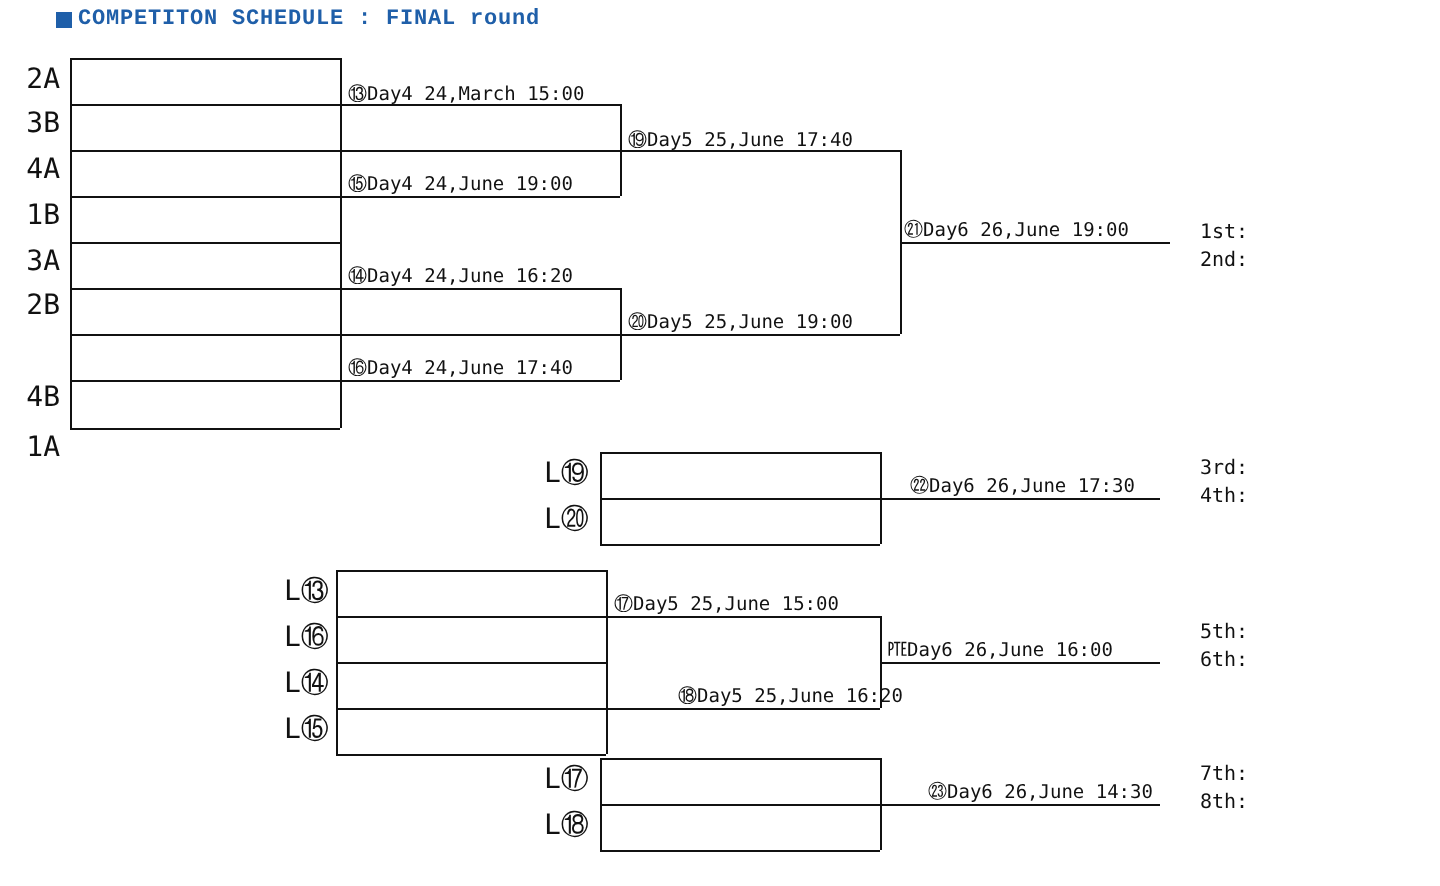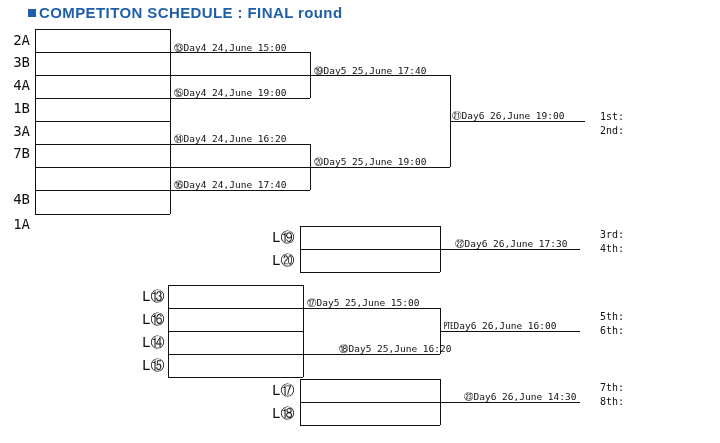--- a/index.html
+++ b/index.html
@@ -29,24 +29,24 @@
     white-space: nowrap;
   }
   #title-bullet {
     width: 8px;
     height: 8px;
     background: #1f5fa9;
     display: inline-block;
   }
   #title-text {
     color: #1f5fa9;
-    font-size: 15px;
+    font-size: 11px;
     font-weight: bold;
     letter-spacing: 0.4px;
-    font-family: Liberation Sans, sans-serif;
+    font-family: Liberation Mono, monospace;
   }
 
   
   .hline {
     position: absolute;
     height: 0;
     border-top: 1px solid #111111;
   }
   .vline {
     position: absolute;
@@ -87,21 +87,21 @@
   <div id="title-bar">
     <span id="title-bullet" style="background: rgb(31, 95, 169);"></span>
     <span id="title-text" style="color: rgb(31, 95, 169);">COMPETITON SCHEDULE : FINAL round</span>
   </div>
 
   <div class="seed" style="left:12px; top:35px; width:18px;">2A</div>
   <div class="seed" style="left:12px; top:57px; width:18px;">3B</div>
   <div class="seed" style="left:12px; top:80px; width:18px;">4A</div>
   <div class="seed" style="left:12px; top:103px; width:18px;">1B</div>
   <div class="seed" style="left:12px; top:126px; width:18px;">3A</div>
-  <div class="seed" style="left:12px; top:148px; width:18px;">7B</div>
+  <div class="seed" style="left:12px; top:148px; width:18px;">2B</div>
   <div class="seed" style="left:12px; top:171px; width:18px;margin-top:48px;">1A</div>
   <div class="seed" style="left:12px; top:194px; width:18px;">4B</div>
 
   <div class="vline" style="left:35px; top:29px; height:186px;"></div>
 
   <div class="hline" style="left:35px; top:29px;  width:135px;"></div>
   <div class="hline" style="left:35px; top:52px;  width:135px;"></div>
   <div class="hline" style="left:35px; top:75px;  width:135px;"></div>
   <div class="hline" style="left:35px; top:98px;  width:135px;"></div>
   <div class="hline" style="left:35px; top:121px; width:135px;"></div>
@@ -123,21 +123,21 @@
   <div class="hline" style="left:170px; top:144px; width:140px;"></div>
   <div class="hline" style="left:170px; top:167px; width:140px;"></div>
   <div class="hline" style="left:170px; top:190px; width:140px;"></div>
   <div class="vline" style="left:310px; top:144px; height:46px;"></div>
 
   <div class="hline" style="left:310px; top:75px;  width:140px;"></div>
   <div class="hline" style="left:310px; top:167px; width:140px;"></div>
   <div class="vline" style="left:450px; top:75px;  height:92px;"></div>
   <div class="hline" style="left:450px; top:121px; width:135px;"></div>
 
-  <div class="match-label" style="left:174px; top:43px;">⑬Day4 24,June 15:00</div>
+  <div class="match-label" style="left:174px; top:43px;">⑬Day4 24,March 15:00</div>
   <div class="match-label" style="left:174px; top:88px;">⑮Day4 24,June 19:00</div>
   <div class="match-label" style="left:174px; top:134px;">⑭Day4 24,June 16:20</div>
   <div class="match-label" style="left:174px; top:180px;">⑯Day4 24,June 17:40</div>
 
   <div class="match-label" style="left:314px; top:66px;">⑲Day5 25,June 17:40</div>
   <div class="match-label" style="left:314px; top:157px;">⑳Day5 25,June 19:00</div>
 
   <div class="match-label" style="left:452px; top:111px;text-align:center;">㉑Day6 26,June 19:00</div>
 
   <div class="place-label" style="left:600px; top:111px;">1st:</div>

